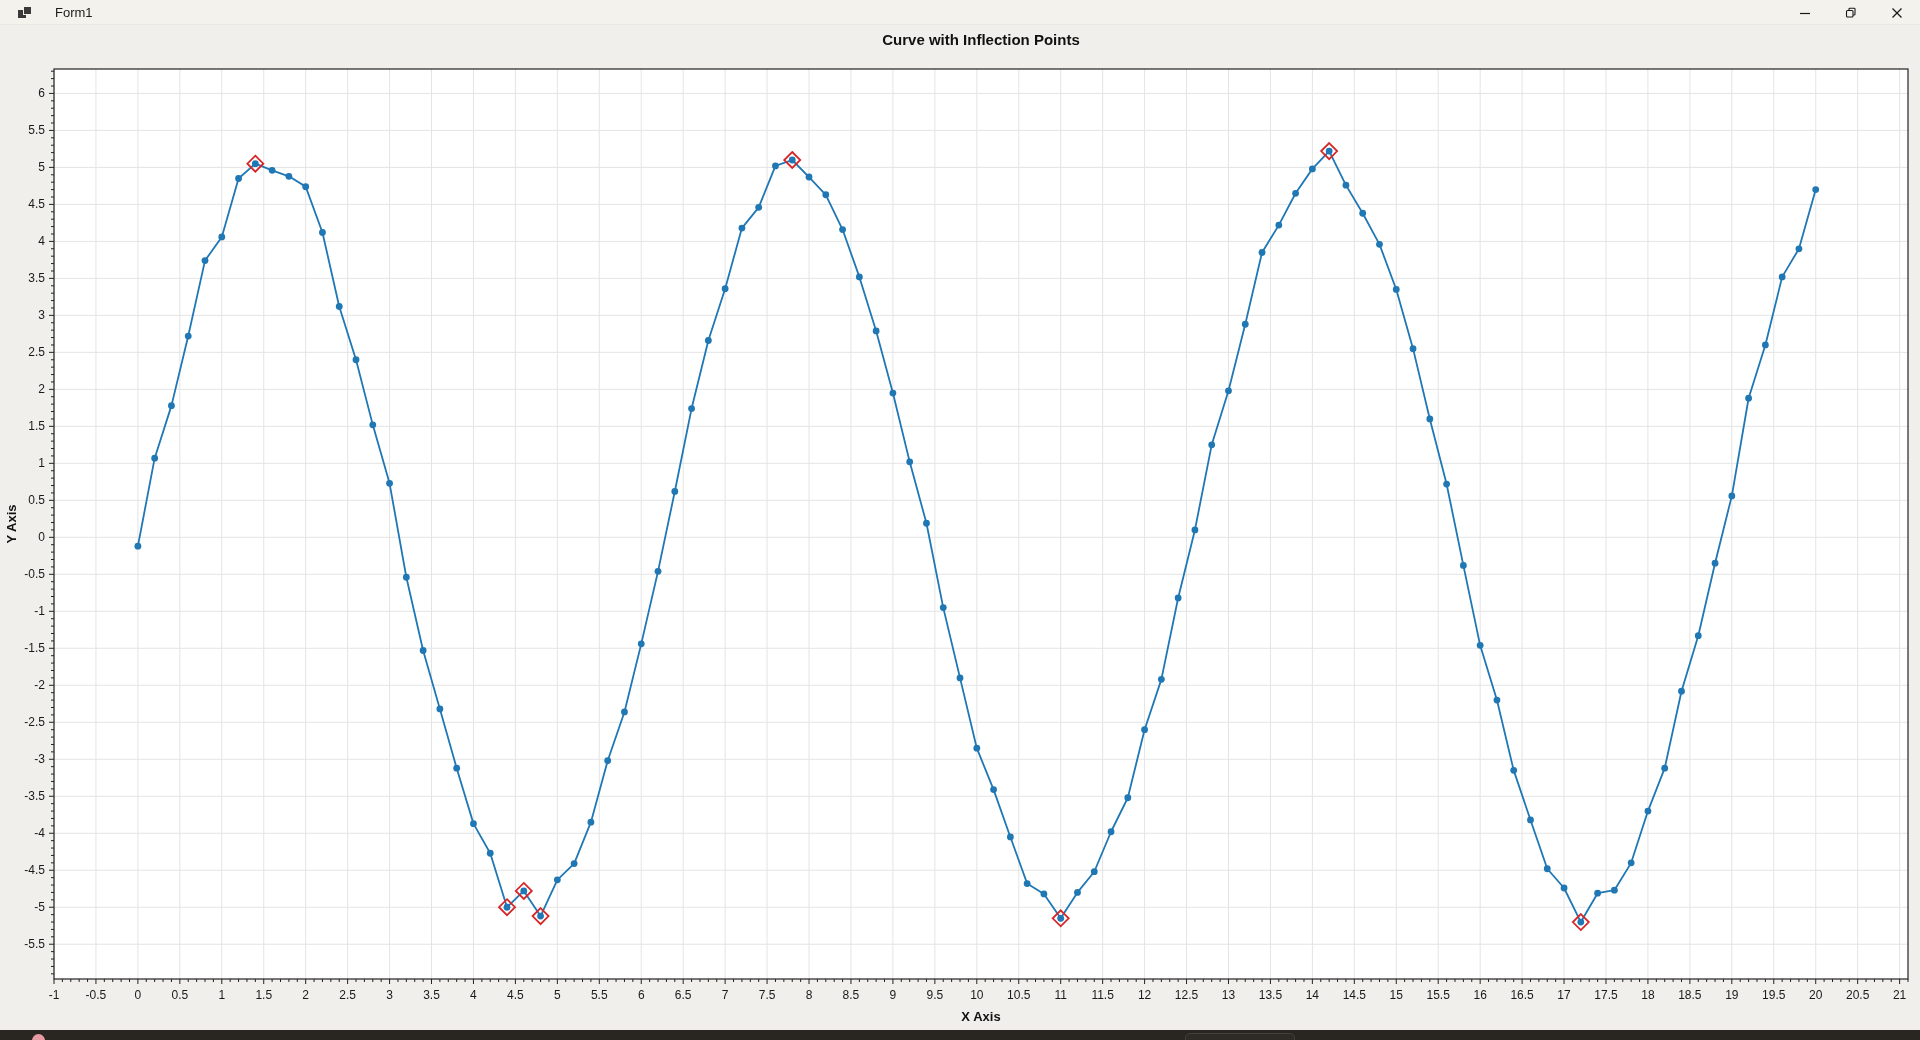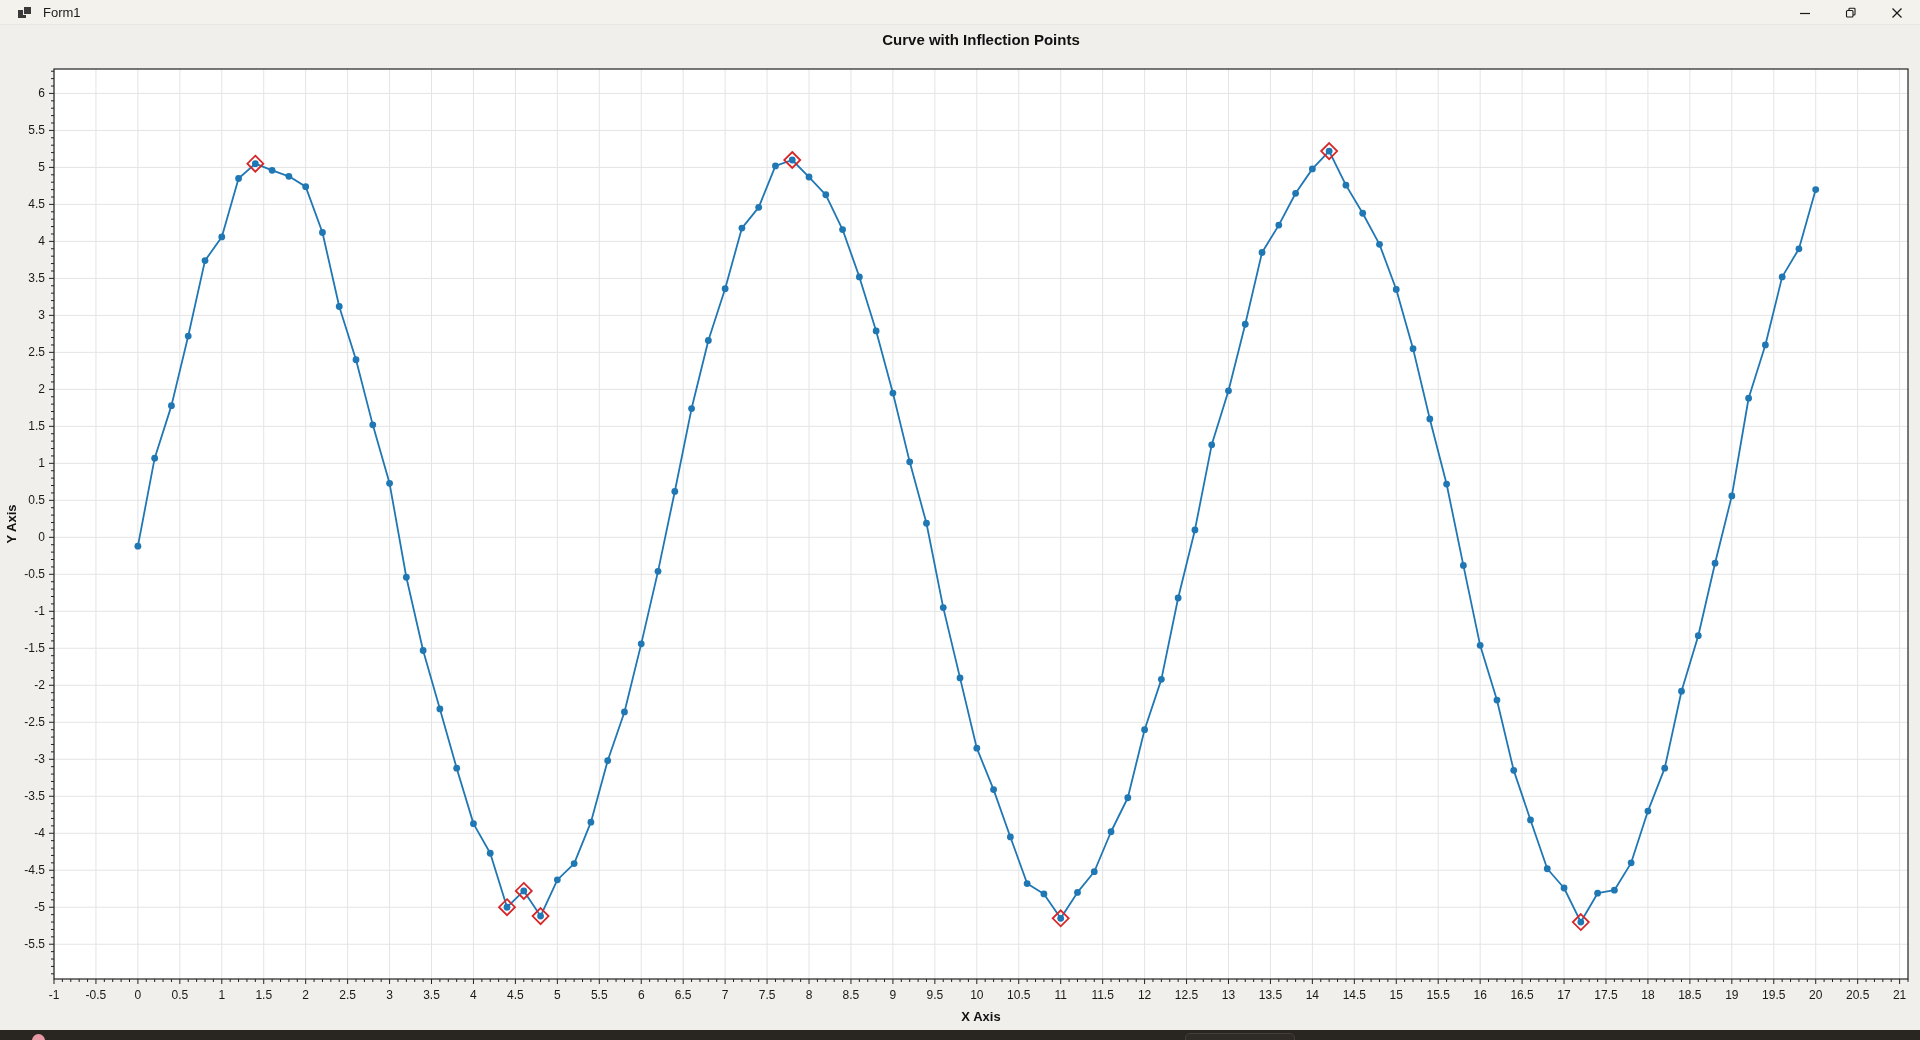--- a/index.html
+++ b/index.html
@@ -1,19 +1,19 @@
 <!DOCTYPE html>
 <html><head>
 <meta charset="utf-8">
 <style>
   html,body{margin:0;padding:0;width:1920px;height:1040px;overflow:hidden;
     font-family:"Liberation Sans",sans-serif;background:#efeeea;}
   .window{width:1920px;height:1040px;position:relative;}
   .titlebar{height:25px;background:#f3f2ec;display:flex;align-items:center;
-    position:relative;border-bottom:1px solid #e8e7e1;box-sizing:border-box;}
+    position:relative;border-bottom:1px solid #e8e7e1;box-sizing:border-box;gap:12px;}
   .form-icon{margin-left:18px;width:15px;height:13px;position:relative;flex:0 0 auto;}
   .form-icon .sq1{position:absolute;left:0;top:4px;width:8px;height:8px;background:#3a3a3a;}
   .form-icon .sq2{position:absolute;left:5px;top:0;width:9px;height:9px;background:#3a3a3a;
     border:1px solid #f3f2ec;box-sizing:border-box;}
   .titlebar-title{font-size:13px;color:#1a1a1a;margin-left:10px;}
   .win-buttons{position:absolute;right:0;top:0;height:25px;display:flex;}
   .win-btn{width:46px;height:25px;display:flex;align-items:center;justify-content:center;}
   .win-btn svg{display:block;}
   .chart-region{position:absolute;left:0;top:25px;width:1920px;height:1005px;background:#f0efeb;}
   .taskbar{position:absolute;left:0;top:1030px;width:1920px;height:10px;background:#292521;overflow:hidden;}

